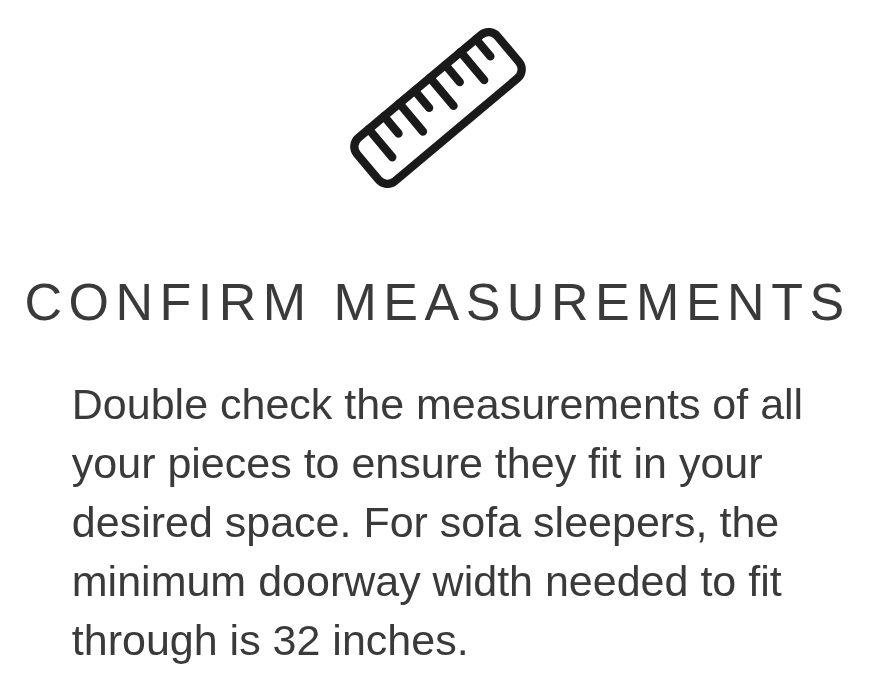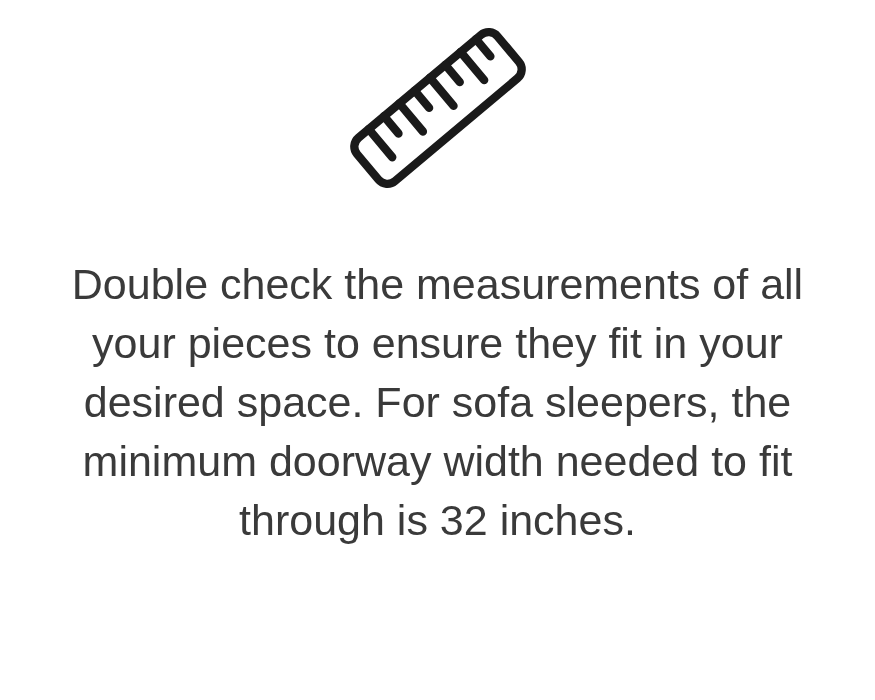--- a/index.html
+++ b/index.html
@@ -35,21 +35,21 @@
     color: #3a3a3a;
     white-space: nowrap;
     text-align: center;
   }
   .body-text {
     margin-top: 47px;
     font-size: 43px;
     font-weight: 400;
     line-height: 59px;
     color: #3a3a3a;
-    text-align: center;
+    text-align: left;
     white-space: pre-line;
   }
 </style>
 </head>
 <body>
 
 <div class="card">
 
   <div class="icon-wrap">
     <svg width="200" height="200" viewBox="0 0 240 240" aria-hidden="true">
@@ -60,20 +60,21 @@
         <line x1="88" y1="86" x2="88" y2="130"></line>
         <line x1="112" y1="86" x2="112" y2="113"></line>
         <line x1="136" y1="86" x2="136" y2="130"></line>
         <line x1="160" y1="86" x2="160" y2="113"></line>
         <line x1="184" y1="86" x2="184" y2="130"></line>
         <line x1="208" y1="86" x2="208" y2="113"></line>
       </g>
     </svg>
   </div>
 
+  <h1 class="title">CONFIRM MEASUREMENTS</h1>
 
   <p class="body-text">Double check the measurements of all
 your pieces to ensure they fit in your
 desired space. For sofa sleepers, the
 minimum doorway width needed to fit
 through is 32 inches.</p>
 
 </div>
 
 </body></html>

